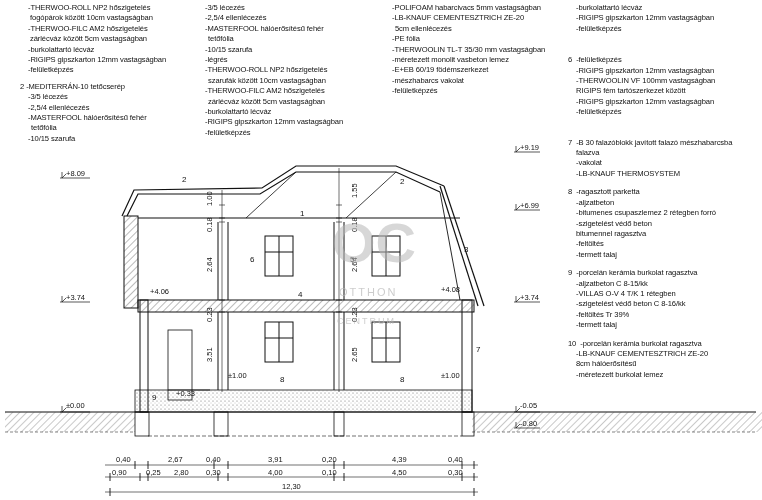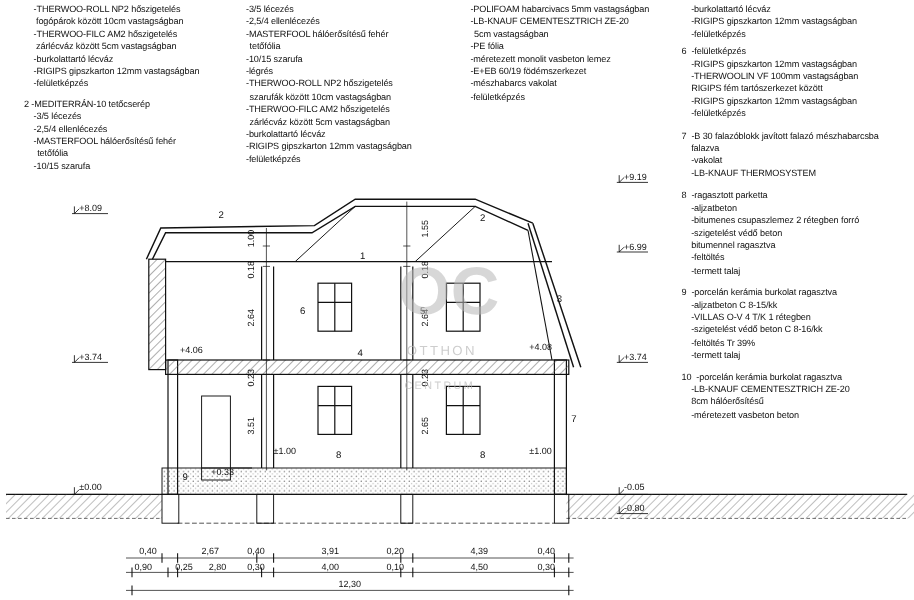--- a/index.html
+++ b/index.html
@@ -43,43 +43,44 @@
   <div>-THERWOO-FILC AM2 hőszigetelés</div>
   <div style="padding-left:3px">zárlécváz között 5cm vastagságban</div>
   <div>-burkolattartó lécváz</div>
   <div>-RIGIPS gipszkarton 12mm vastagságban</div>
   <div>-felületképzés</div>
 </div>
 
 <div class="notes" style="left:392px; top:3px;">
   <div>-POLIFOAM habarcivacs 5mm vastagságban</div>
   <div>-LB-KNAUF CEMENTESZTRICH ZE-20</div>
-  <div style="padding-left:3px">5cm vastagságban</div>
+  <div style="padding-left:3px">5cm ellenlécezés</div>
   <div>-PE fólia</div>
+  <div>-THERWOOLIN TL-T 35/30 mm vastagságban</div>
   <div>-méretezett monolit vasbeton lemez</div>
   <div>-E+EB 60/19 födémszerkezet</div>
   <div>-mészhabarcs vakolat</div>
   <div>-felületképzés</div>
 </div>
 
 <div class="notes" style="left:568px; top:3px;">
   <div style="padding-left:8px">-burkolattartó lécváz</div>
   <div style="padding-left:8px">-RIGIPS gipszkarton 12mm vastagságban</div>
   <div style="padding-left:8px">-felületképzés</div>
 
-  <div style="margin-top:4px">
+  <div style="margin-top:21px">
     <div><span>6</span>&nbsp;&nbsp;<span>-felületképzés</span></div>
     <div style="padding-left:8px">-RIGIPS gipszkarton 12mm vastagságban</div>
     <div style="padding-left:8px">-THERWOOLIN VF 100mm vastagságban</div>
     <div style="padding-left:8px">RIGIPS fém tartószerkezet között</div>
     <div style="padding-left:8px">-RIGIPS gipszkarton 12mm vastagságban</div>
     <div style="padding-left:8px">-felületképzés</div>
   </div>
 
-  <div style="margin-top:8px">
+  <div style="margin-top:20px">
     <div><span>7</span>&nbsp;&nbsp;<span>-B 30 falazóblokk javított falazó mészhabarcsba</span></div>
     <div style="padding-left:8px">falazva</div>
     <div style="padding-left:8px">-vakolat</div>
     <div style="padding-left:8px">-LB-KNAUF THERMOSYSTEM</div>
   </div>
 
   <div style="margin-top:8px">
     <div><span>8</span>&nbsp;&nbsp;<span>-ragasztott parketta</span></div>
     <div style="padding-left:8px">-aljzatbeton</div>
     <div style="padding-left:8px">-bitumenes csupaszlemez 2 rétegben forró</div>
@@ -95,21 +96,21 @@
     <div style="padding-left:8px">-VILLAS O-V 4 T/K 1 rétegben</div>
     <div style="padding-left:8px">-szigetelést védő beton C 8-16/kk</div>
     <div style="padding-left:8px">-feltöltés Tr 39%</div>
     <div style="padding-left:8px">-termett talaj</div>
   </div>
 
   <div style="margin-top:8px">
     <div><span>10</span>&nbsp;&nbsp;<span>-porcelán kerámia burkolat ragasztva</span></div>
     <div style="padding-left:8px">-LB-KNAUF CEMENTESZTRICH ZE-20</div>
     <div style="padding-left:8px">8cm hálóerősítésű</div>
-    <div style="padding-left:8px">-méretezett vasbeton beton</div>
+    <div style="padding-left:8px">-méretezett burkolat lemez</div>
   </div>
 </div>
 
 <svg id="drawing" width="762" height="500" viewBox="0 0 762 500" xmlns="http://www.w3.org/2000/svg">
   <defs>
     <pattern id="hatch" width="5" height="5" patternUnits="userSpaceOnUse" patternTransform="rotate(45)">
       <line x1="0" y1="0" x2="0" y2="5" stroke="#555" stroke-width="0.8"></line>
     </pattern>
     <pattern id="dots" width="4" height="4" patternUnits="userSpaceOnUse">
       <circle cx="1" cy="1" r="0.55" fill="#666"></circle>

